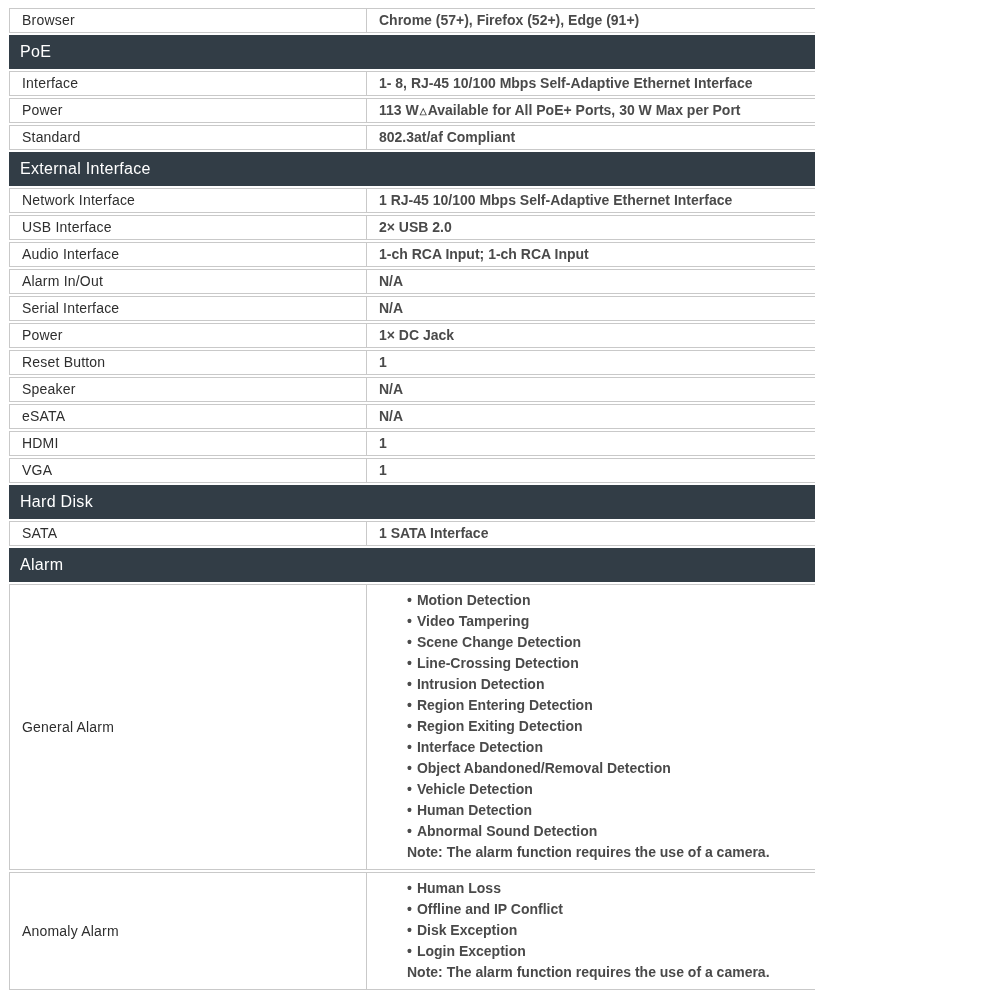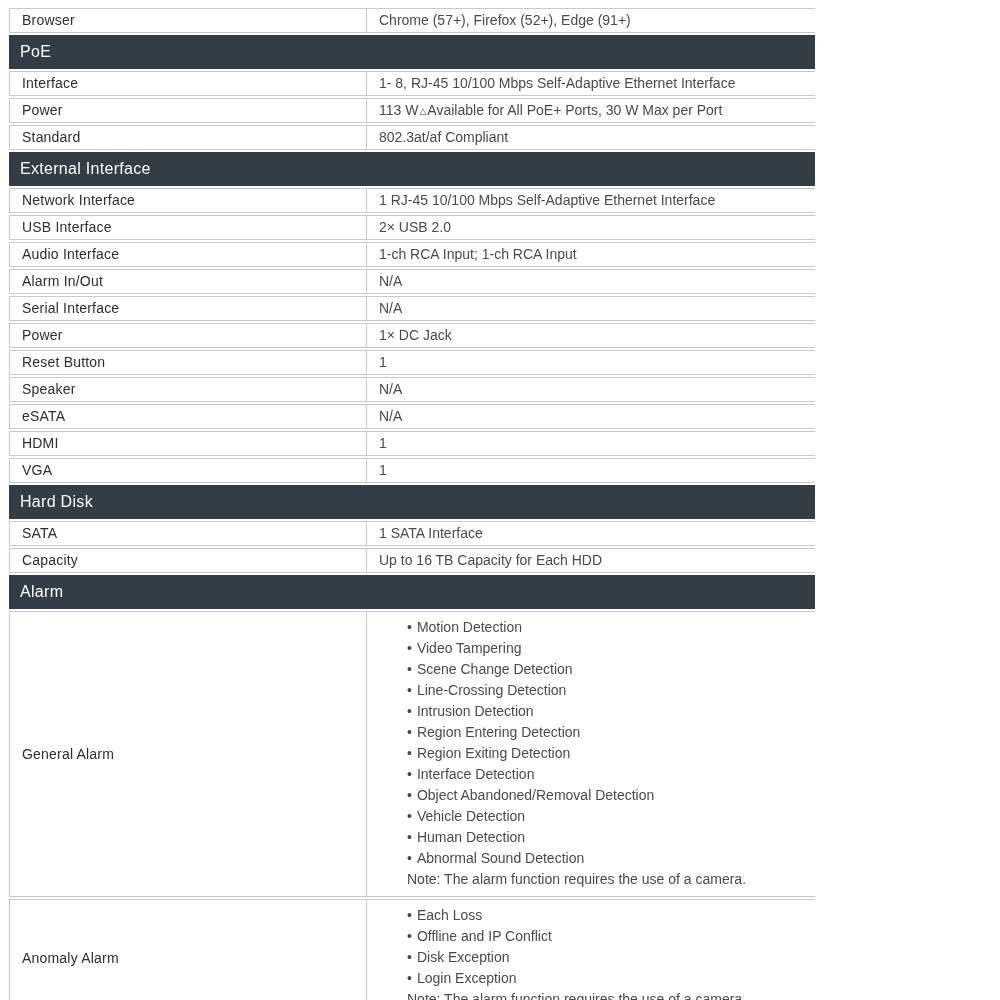--- a/index.html
+++ b/index.html
@@ -28,20 +28,21 @@
   }
   .cell.label {
     flex: 0 0 357px;
     border-right: 1px solid var(--border-color, #cacaca);
     color: var(--label-text, #2e2e2e);
     letter-spacing: 0.2px;
   }
   .cell.value {
     flex: 1 1 auto;
     color: var(--value-text, #4a4a4a);
+    font-weight: bold;
   }
   .section-header {
     display: flex; align-items: center;
     min-height: 26px;
     margin-bottom: 2px;
     background: var(--header-bg, #323d46);
     color: var(--header-text, #ffffff);
     font-size: 16px;
     padding: 8px 11px;
     letter-spacing: 0.3px;
@@ -144,24 +145,20 @@
       <div class="cell value">1</div>
     </div>
 
     <div class="section-header">
       <span>Hard Disk</span>
     </div>
     <div class="row">
       <div class="cell label">SATA</div>
       <div class="cell value">1 SATA Interface</div>
     </div>
-    <div class="row">
-      <div class="cell label">Capacity</div>
-      <div class="cell value">Up to 16 TB Capacity for Each HDD</div>
-    </div>
 
     <div class="section-header">
       <span>Alarm</span>
     </div>
     <div class="row">
       <div class="cell label">General Alarm</div>
       <div class="cell value list">
         <div class="li"><span class="b">•</span><span>Motion Detection</span></div>
         <div class="li"><span class="b">•</span><span>Video Tampering</span></div>
         <div class="li"><span class="b">•</span><span>Scene Change Detection</span></div>
@@ -173,21 +170,21 @@
         <div class="li"><span class="b">•</span><span>Object Abandoned/Removal Detection</span></div>
         <div class="li"><span class="b">•</span><span>Vehicle Detection</span></div>
         <div class="li"><span class="b">•</span><span>Human Detection</span></div>
         <div class="li"><span class="b">•</span><span>Abnormal Sound Detection</span></div>
         <div class="li note">Note: The alarm function requires the use of a camera.</div>
       </div>
     </div>
     <div class="row">
       <div class="cell label">Anomaly Alarm</div>
       <div class="cell value list">
-        <div class="li"><span class="b">•</span><span>Each Loss</span></div>
+        <div class="li"><span class="b">•</span><span>Human Loss</span></div>
         <div class="li"><span class="b">•</span><span>Offline and IP Conflict</span></div>
         <div class="li"><span class="b">•</span><span>Disk Exception</span></div>
         <div class="li"><span class="b">•</span><span>Login Exception</span></div>
         <div class="li note">Note: The alarm function requires the use of a camera.</div>
       </div>
     </div>
 
   </div>
 </div>
 

